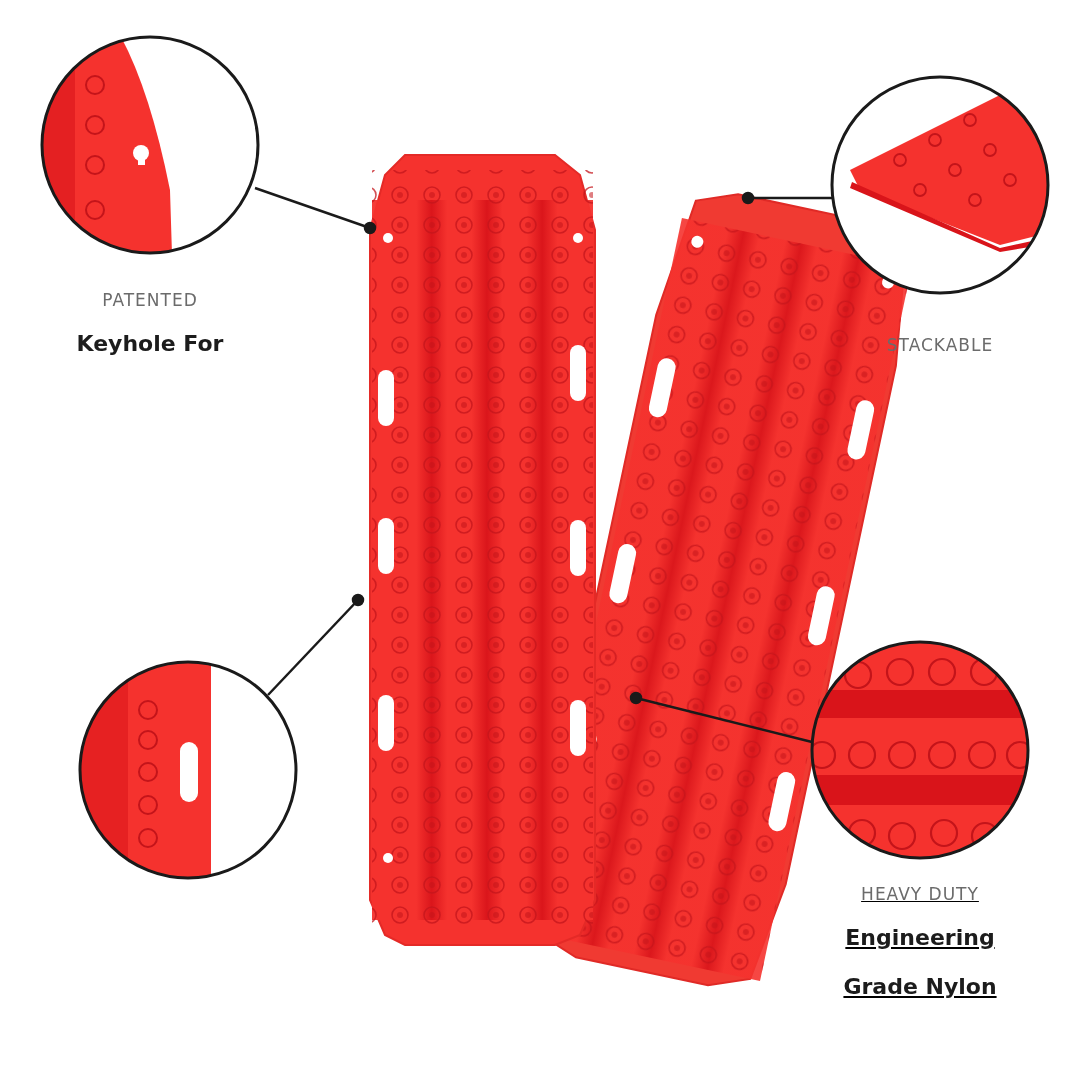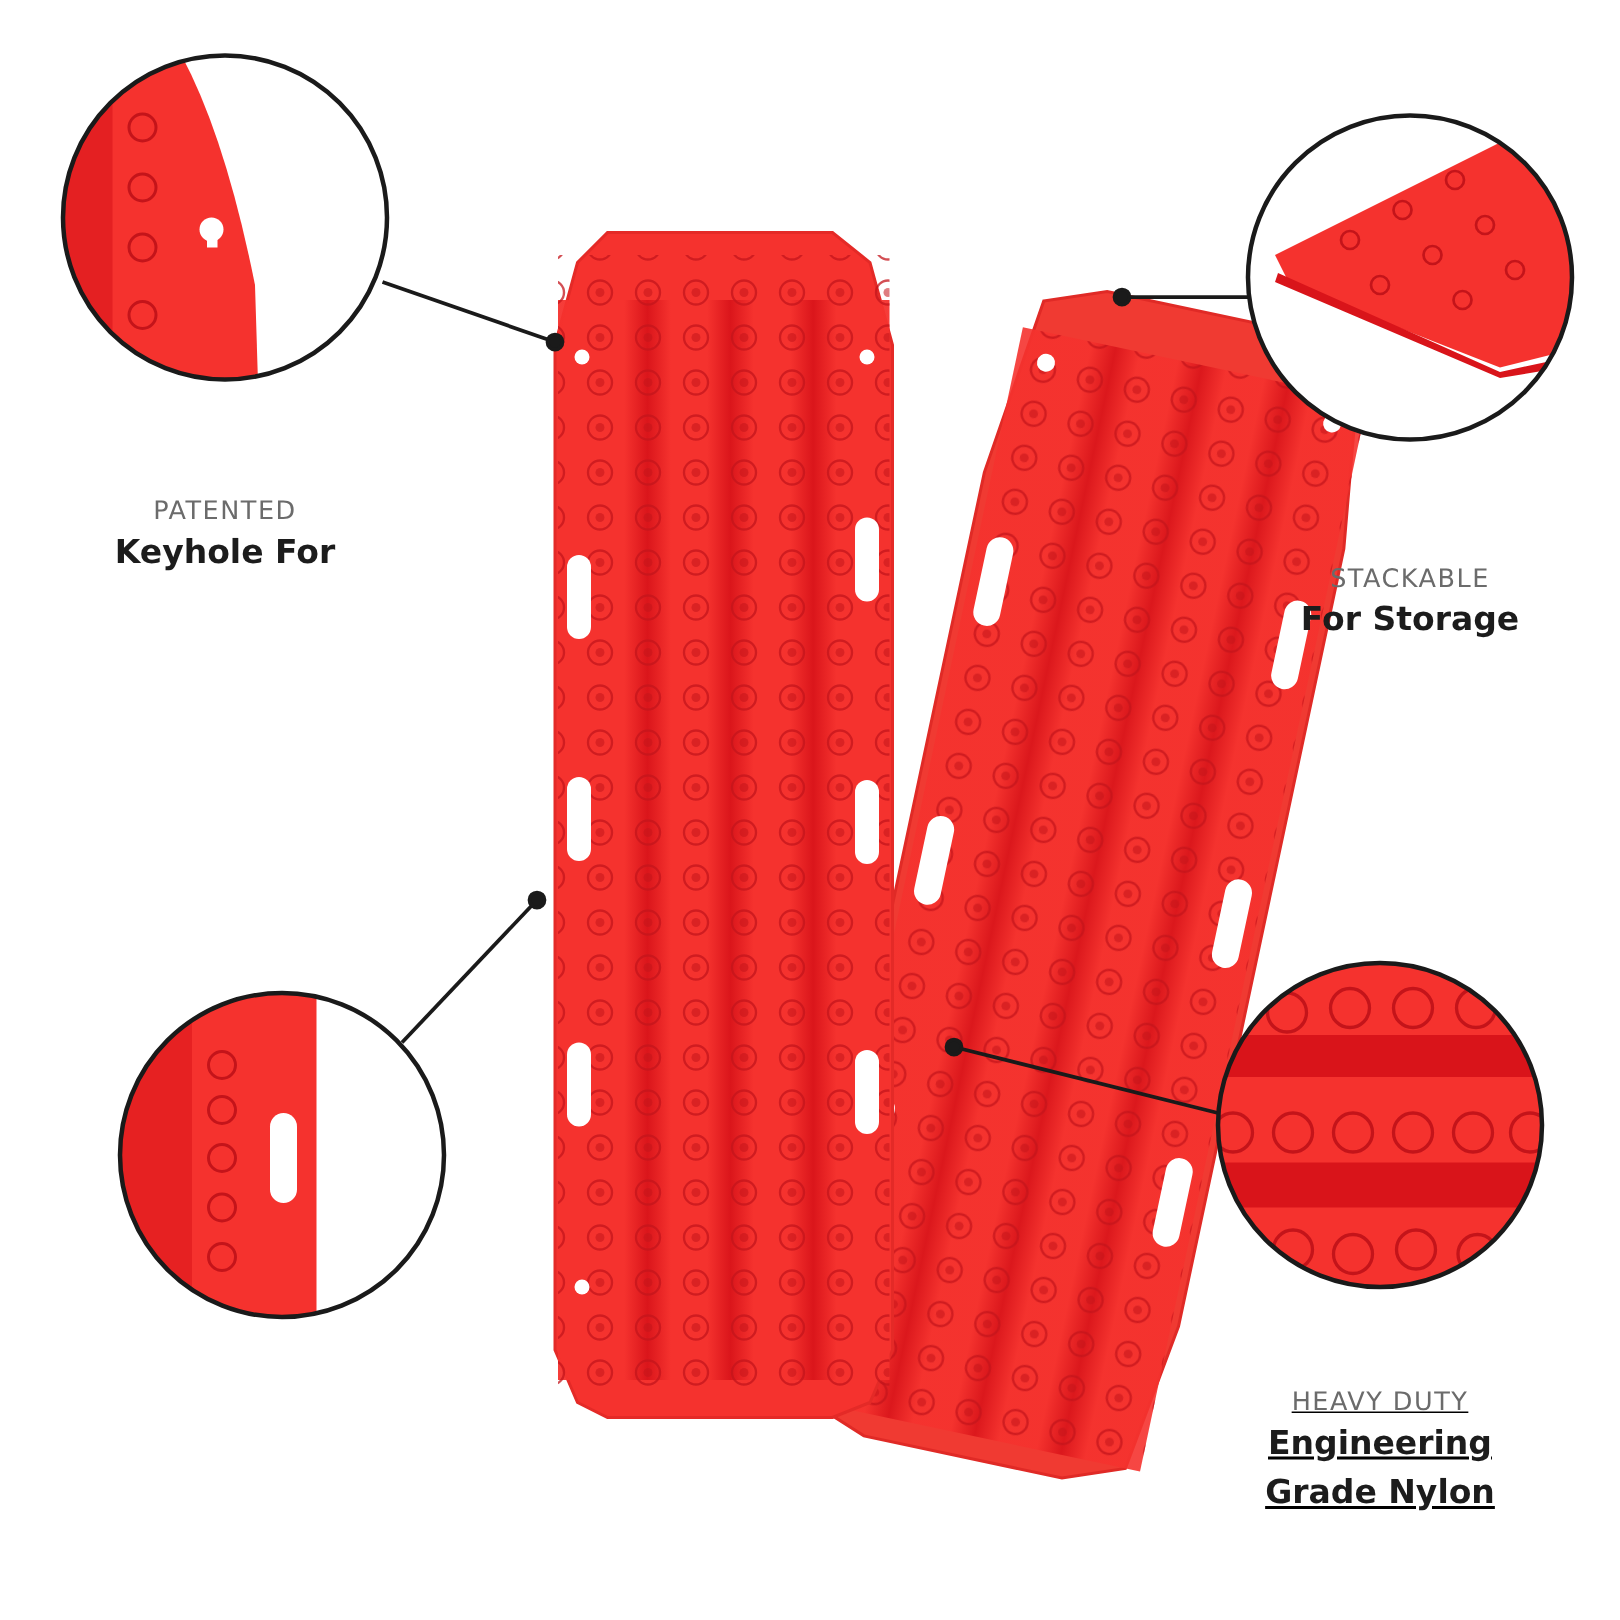--- a/index.html
+++ b/index.html
@@ -1,21 +1,21 @@
 <!DOCTYPE html>
 <html><head>
 <meta charset="utf-8">
 <style>
   html, body { margin: 0; padding: 0; }
   body { width: 1080px; height: 1080px; background: #ffffff; position: relative; overflow: hidden;
          font-family: "DejaVu Sans", "Liberation Sans", sans-serif; }
   .canvas { position: absolute; left: 0; top: 0; width: 1080px; height: 1080px; }
   .label { position: absolute; text-align: center; }
-  .label .kicker { color: #6b6b6b; font-size: 17px; letter-spacing: 1px; font-weight: 400; line-height: 22px; margin-top: 41px; }
-  .label .title { color: #1c1c1c; font-size: 22px; font-weight: 700; line-height: 33px; }
+  .label .kicker { color: #6b6b6b; font-size: 17px; letter-spacing: 1px; font-weight: 400; line-height: 22px; }
+  .label .title { color: #1c1c1c; font-size: 22px; font-weight: 700; line-height: 33px; margin-top: 16px; }
 </style>
 </head>
 <body>
 
 <svg class="canvas" viewBox="0 0 1080 1080" xmlns="http://www.w3.org/2000/svg">
   <defs>
     <pattern id="studs" x="0" y="0" width="32" height="30" patternUnits="userSpaceOnUse">
       <circle cx="16" cy="15" r="8" fill="none" stroke="#c4141a" stroke-width="1.6" opacity="0.75"></circle>
       <circle cx="16" cy="15" r="3" fill="#c4141a" opacity="0.55"></circle>
     </pattern>
@@ -165,21 +165,20 @@
   </g>
 </svg>
 
 <div class="label" style="left:40px; top:289px; width:220px;">
   <div class="kicker">PATENTED</div>
   <div class="title">Keyhole For</div>
 </div>
 
 <div class="label" style="left:830px; top:334px; width:220px;">
   <div class="kicker">STACKABLE</div>
-  <div class="title">For Storage</div>
 </div>
 
 <div class="label" style="left:58px; top:916px; width:260px;">
 </div>
 
 <div class="label" style="left:810px; top:883px; width:220px;text-decoration:underline;">
   <div class="kicker">HEAVY DUTY</div>
   <div class="title">Engineering</div>
   <div class="title">Grade Nylon</div>
 </div>

